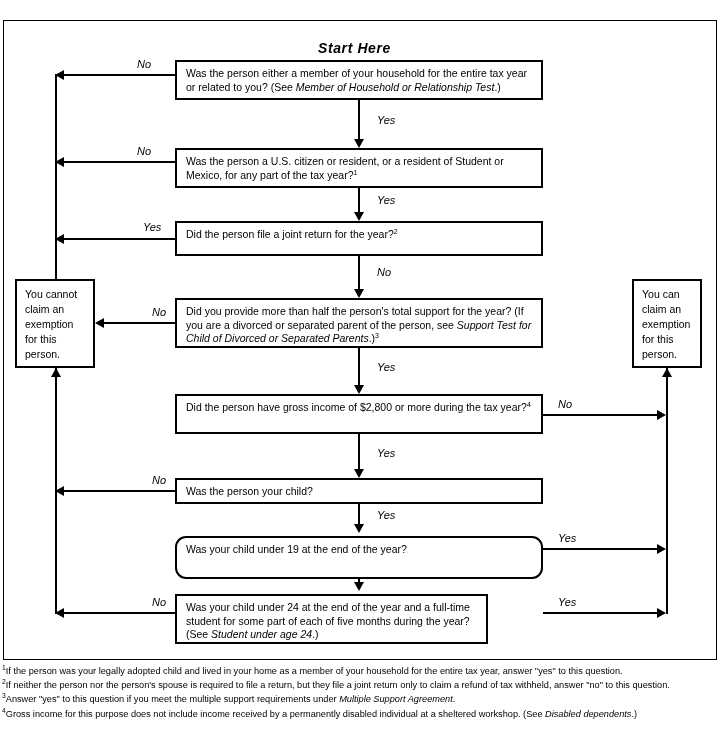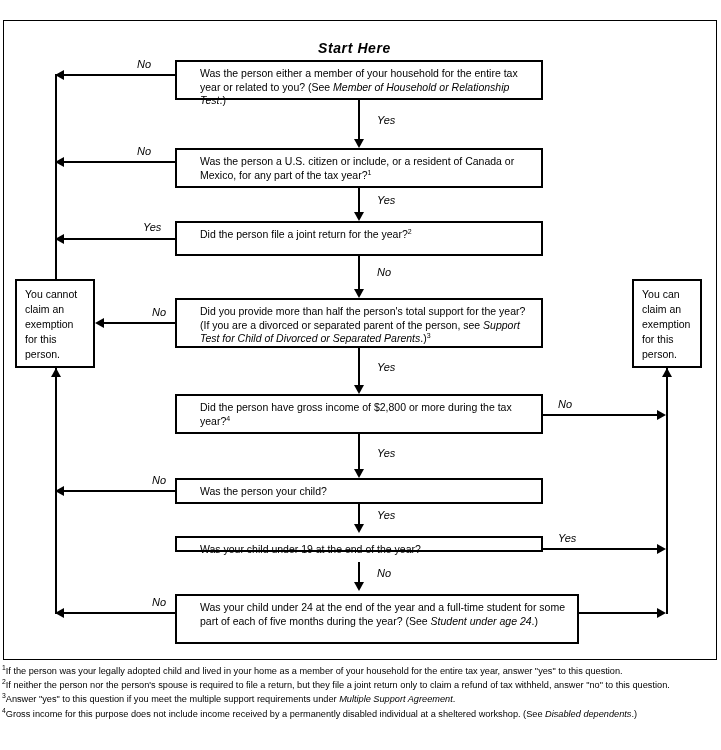--- a/index.html
+++ b/index.html
@@ -31,21 +31,21 @@
   }
 
   
   .node{
     position:absolute;
     border:2px solid #000;
     box-sizing:border-box;
     background:#fff;
     font-size:10.5px;
     line-height:13.5px;
-    padding:5px 7px 4px 23px;
+    padding:5px 7px 4px 9px;
     z-index:5;
   }
   .node.q{ }
   .node.term{
     font-size:10.5px;
     line-height:15px;
     padding:6px 6px 4px 8px;
   }
   .node i{font-style:italic;}
   .node sup{font-size:7px;vertical-align:super;line-height:0;}
@@ -112,44 +112,44 @@
 
   <div class="frame"></div>
 
   <div class="start-here" style="left:318px;top:40px;">Start Here</div>
 
   <div class="node q" style="left:175px;top:60px;width:368px;height:40px;">
     <span>Was the person either a member of your household for the entire tax year or related to you? (See </span><i>Member of Household or Relationship Test</i><span>.)</span>
   </div>
 
   <div class="node q" style="left:175px;top:148px;width:368px;height:40px;">
-    <span>Was the person a U.S. citizen or include, or a resident of Canada or Mexico, for any part of the tax year?</span><sup>1</sup>
+    <span>Was the person a U.S. citizen or resident, or a resident of Student or Mexico, for any part of the tax year?</span><sup>1</sup>
   </div>
 
   <div class="node q" style="left:175px;top:221px;width:368px;height:35px;">
     <span>Did the person file a joint return for the year?</span><sup>2</sup>
   </div>
 
   <div class="node q" style="left:175px;top:298px;width:368px;height:50px;">
     <span>Did you provide more than half the person's total support for the year? (If you are a divorced or separated parent of the person, see </span><i>Support Test for Child of Divorced or Separated Parents</i><span>.)</span><sup>3</sup>
   </div>
 
   <div class="node q" style="left:175px;top:394px;width:368px;height:40px;">
     <span>Did the person have gross income of $2,800 or more during the tax year?</span><sup>4</sup>
   </div>
 
   <div class="node q" style="left:175px;top:478px;width:368px;height:26px;">
     <span>Was the person your child?</span>
   </div>
 
-  <div class="node q" style="left:175px;top:536px;width:368px;height:16px;">
+  <div class="node q" style="left:175px;top:536px;width:368px;height:43px;border-radius:11px;">
     <span>Was your child under 19 at the end of the year?</span>
   </div>
 
-  <div class="node q" style="left:175px;top:594px;width:404px;height:50px;">
+  <div class="node q" style="left:175px;top:594px;width:313px;height:50px;">
     <span>Was your child under 24 at the end of the year and a full-time student for some part of each of five months during the year? (See </span><i>Student under age 24</i><span>.)</span>
   </div>
 
   <div class="node term" style="left:15px;top:279px;width:80px;height:89px;">
     <span>You cannot claim an exemption for this person.</span>
   </div>
 
   <div class="node term" style="left:632px;top:279px;width:70px;height:89px;">
     <span>You can claim an exemption for this person.</span>
   </div>

